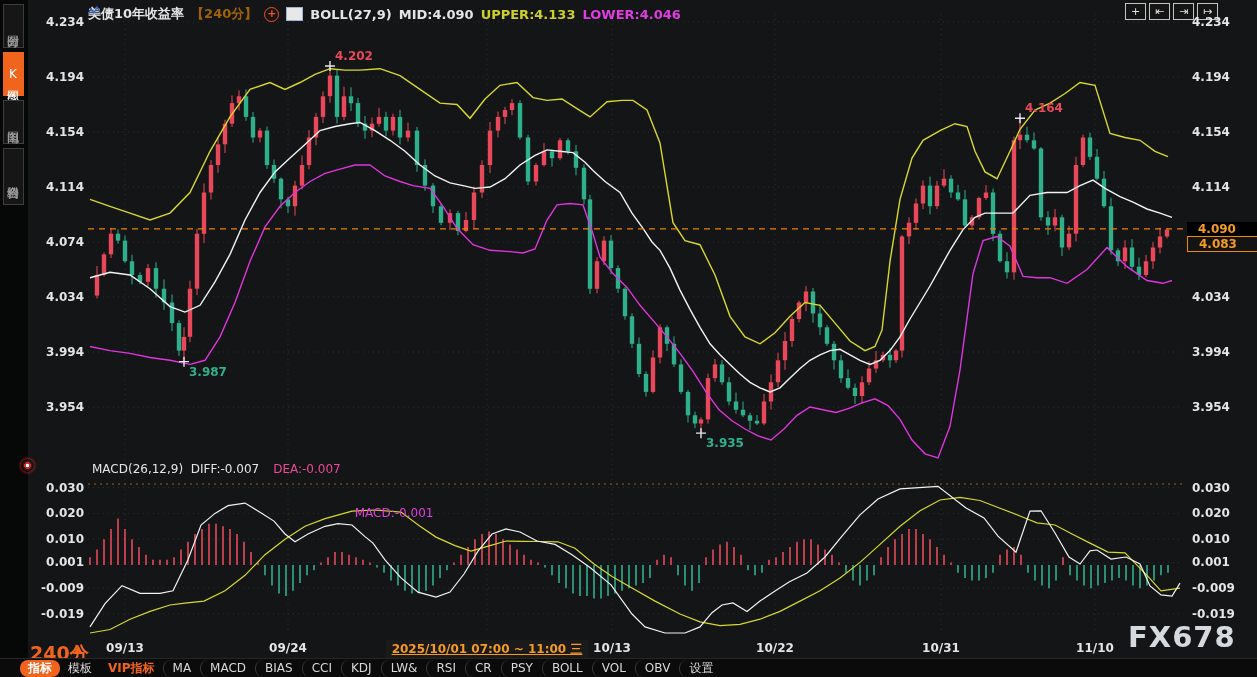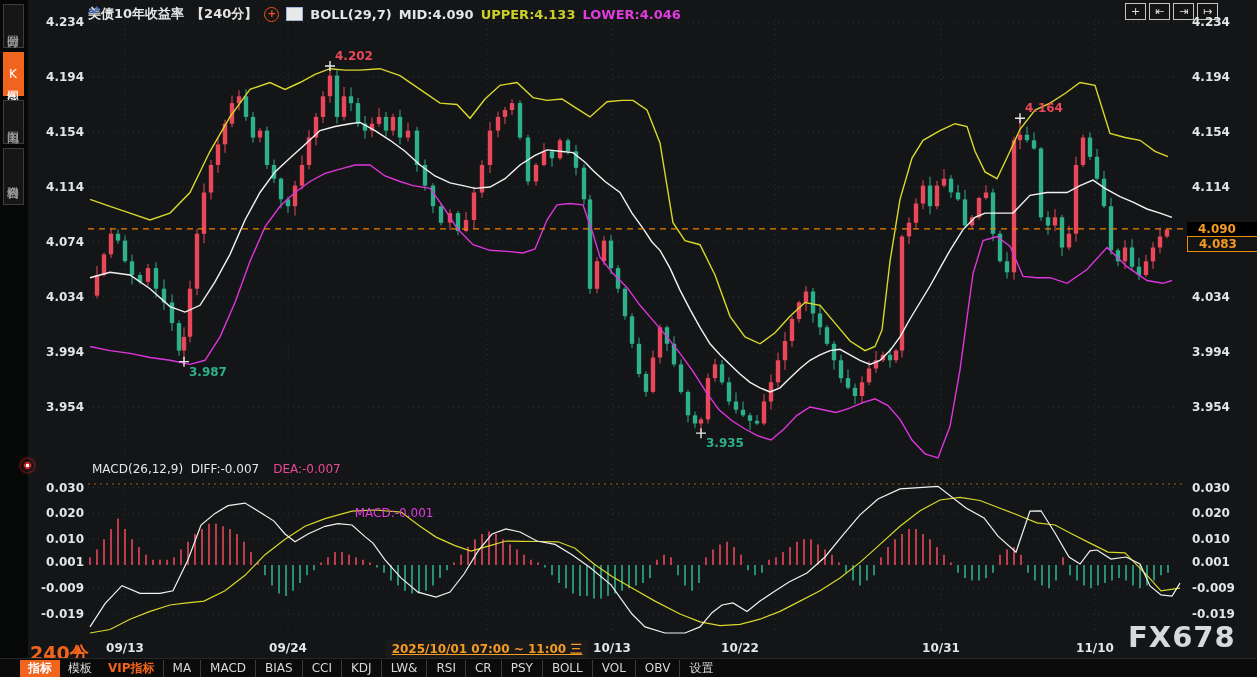--- a/index.html
+++ b/index.html
@@ -10,21 +10,21 @@
   .side-tab{position:absolute;left:3px;width:21px;box-sizing:border-box;border:1px solid #3d3d3d;
             background:#161616;color:#9a9a9a;font-size:12px;writing-mode:vertical-lr;
             text-orientation:upright;text-align:center;padding:3px 0;cursor:pointer;}
   .side-tab.active{background:#f0641e;border-color:#f0641e;color:#fff;}
   .alert-dot{position:absolute;left:21px;top:459px;width:13px;height:13px;border-radius:50%;
              background:radial-gradient(circle,#ffffff 0 1.5px,#d42a2a 1.5px 3.5px,rgba(212,42,42,.25) 3.5px 5px,transparent 5px);
              box-shadow:0 0 3px 1px rgba(220,40,40,.65);}
   
   #hdr{position:absolute;left:88px;top:6px;height:16px;display:flex;align-items:center;gap:7px;
        font-size:13px;font-weight:700;color:#e2e6e7;white-space:nowrap;}
-  .hdr-period{color:#e5e5e5;}
+  .hdr-period{color:#a16207;}
   .plus-circ{display:inline-block;width:13px;height:13px;border:1px solid #f4511e;border-radius:50%;
              color:#f4511e;font-size:11px;line-height:12px;text-align:center;font-weight:700;cursor:pointer;}
   .kline-ico{display:inline-block;width:15px;height:12px;background:#e8e8e8;border:1px solid #9db3d8;cursor:pointer;}
   .hdr-upper{color:#cfcf2a;}
   .hdr-lower{color:#e03ce0;}
   
   .tr-btn{position:absolute;top:3px;width:21px;height:17px;box-sizing:border-box;border:1px solid #c4c4c4;
           background:#141414;color:#e0e0e0;font-size:11px;line-height:15px;text-align:center;cursor:pointer;}
   
   .axlbl{position:absolute;font-size:12px;font-weight:700;color:#e2e6e7;line-height:14px;}
@@ -44,21 +44,21 @@
   .annot.hi{color:#e84859;} .annot.lo{color:#2eb08a;}
   
   #xper{position:absolute;left:30px;top:641px;color:#f0641e;font-size:19px;font-weight:700;cursor:pointer;}
   #xarr{position:absolute;left:74px;top:642px;color:#f0641e;font-size:11px;cursor:pointer;}
   .xdate{position:absolute;top:641px;transform:translateX(-50%);color:#e2e6e7;font-size:12px;font-weight:700;}
   #xrange{position:absolute;top:640px;transform:translateX(-50%);color:#f59a23;font-size:12px;font-weight:700;
           background:#1a1a1a;padding:1px 6px;white-space:nowrap;}
   
   #footer{position:absolute;left:0;top:658px;width:1257px;height:19px;background:#0b0b0b;
           border-top:1px solid #262626;box-sizing:border-box;display:flex;align-items:center;}
-  .ft{font-size:12px;color:#d8d8d8;padding:1px 8px;height:15px;line-height:15px;cursor:pointer;white-space:nowrap;}
+  .ft{font-size:12px;color:#d8d8d8;padding:1px 8px;height:15px;line-height:15px;cursor:pointer;white-space:nowrap;border-radius:8px;}
   .ft.active{background:#f0641e;color:#fff;font-weight:700;margin-left:20px;}
   .ft.vip{color:#f0641e;font-weight:700;}
   .ft.ind{border-left:1px solid #3a3a3a;padding:1px 9px;}
   
   #wm{position:absolute;left:1116px;top:620px;font-size:29px;font-weight:700;color:#dfe5e8;
       letter-spacing:1px;opacity:.95;margin-left:12px;}
   svg{position:absolute;left:0;top:0;}
 </style>
 </head>
 <body>
@@ -569,21 +569,21 @@
 
   <div id="hdr">
     <span>美债10年收益率</span>
     <span class="hdr-period">【240分】</span>
     <span class="plus-circ">+</span>
     <span class="kline-ico">
       <svg width="13" height="10" viewBox="0 0 13 10">
           <polyline points="0,8 3,3 6,7 9,1 12,6" fill="none" stroke="#3a63c0" stroke-width="1.4"></polyline>
         </svg>
     </span>
-    <span>BOLL(29,7)</span>
+    <span>BOLL(27,9)</span>
     <span>MID:4.090</span>
     <span class="hdr-upper">UPPER:4.133</span>
     <span class="hdr-lower">LOWER:4.046</span>
   </div>
 
   <div id="tr-btns">
       <div class="tr-btn" style="left:1125px">+</div>
       <div class="tr-btn" style="left:1149px">⇤</div>
       <div class="tr-btn" style="left:1173px">⇥</div>
       <div class="tr-btn" style="left:1197px">↦</div>
@@ -635,21 +635,21 @@
       <div class="annot lo" style="left:189px;top:365px">3.987</div>
       <div class="annot lo" style="left:706px;top:436px">3.935</div>
     </div>
 
   <div id="xper">240分</div>
   <div id="xarr">▲</div>
   <div id="xdates">
       <div class="xdate" style="left:125px">09/13</div>
       <div class="xdate" style="left:288px">09/24</div>
       <div class="xdate" style="left:612px">10/13</div>
-      <div class="xdate" style="left:740px">10/22</div>
+      <div class="xdate" style="left:775px">10/22</div>
       <div class="xdate" style="left:941px">10/31</div>
       <div class="xdate" style="left:1095px">11/10</div>
     </div>
   <div id="xrange" style="left: 487px; text-decoration: underline;">2025/10/01 07:00 ~ 11:00 三</div>
 
   <div id="wm">FX678</div>
 
   <div id="footer">
       <div class="ft active">指标</div>
       <div class="ft ">模板</div>

